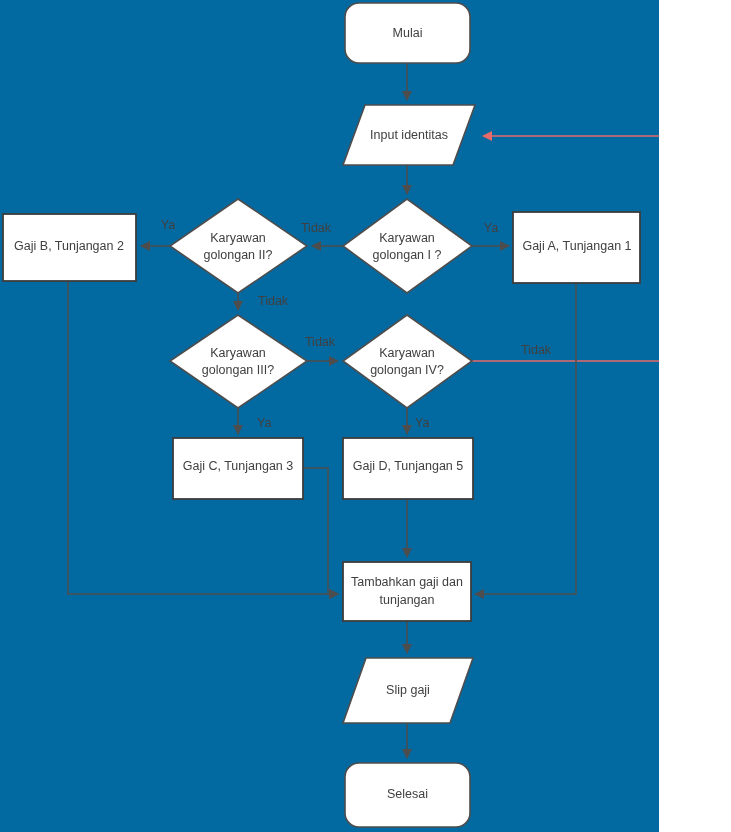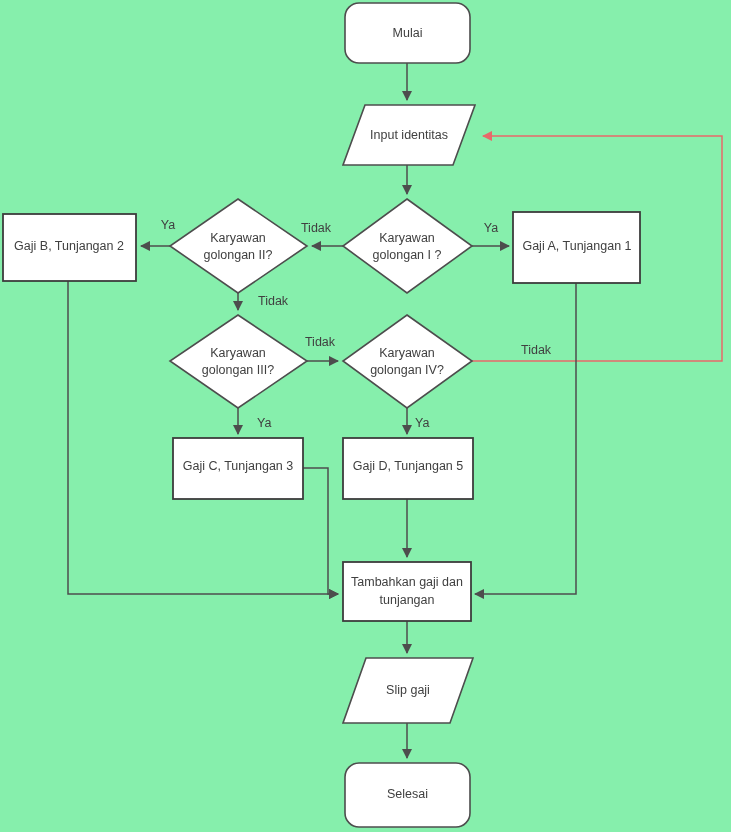--- a/index.html
+++ b/index.html
@@ -6,23 +6,23 @@
   html, body {
     margin: 0;
     padding: 0;
     background: #ffffff;
   }
   body {
     font-family: "Liberation Sans", sans-serif;
   }
   #canvas-wrap {
     position: relative;
-    width: 731px;
+    width: 659px;
     height: 832px;
-    background: #86efac;
+    background: #0369a1;
     overflow: hidden;
   }
   svg#flow {
     display: block;
     width: 731px;
     height: 832px;
   }
   .node-shape {
     fill: #ffffff;
     stroke: #4d4d4d;

